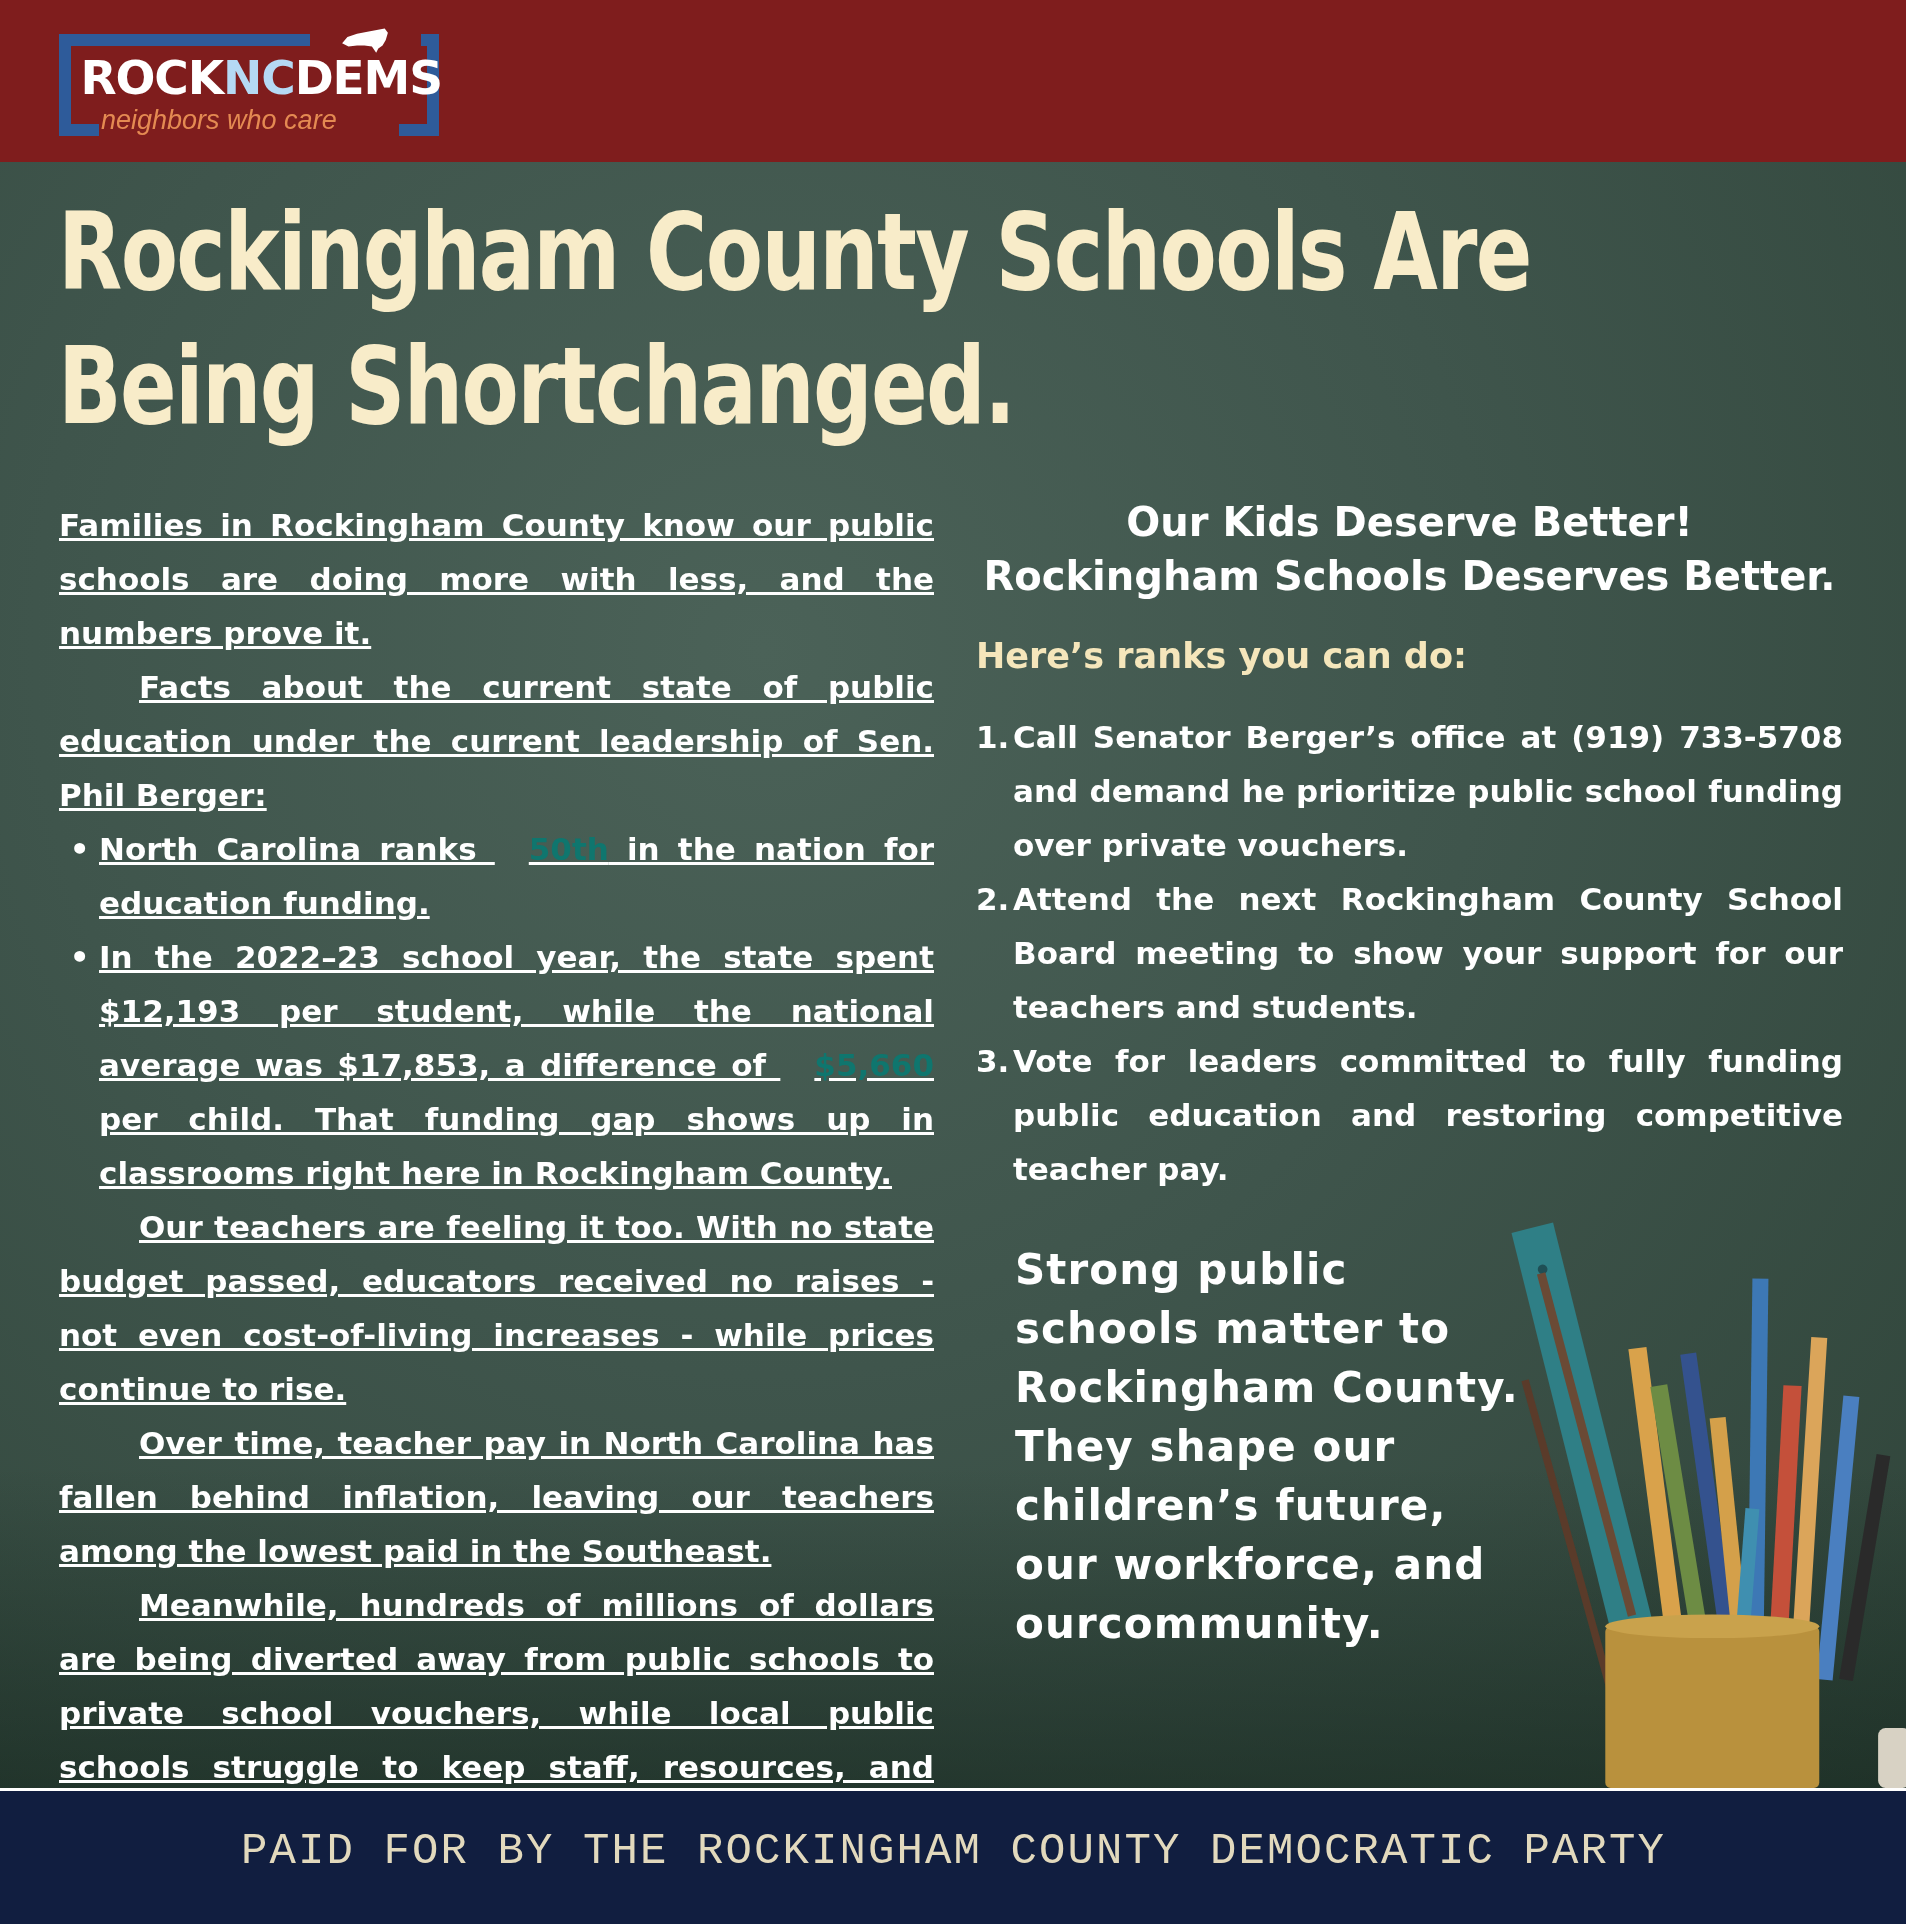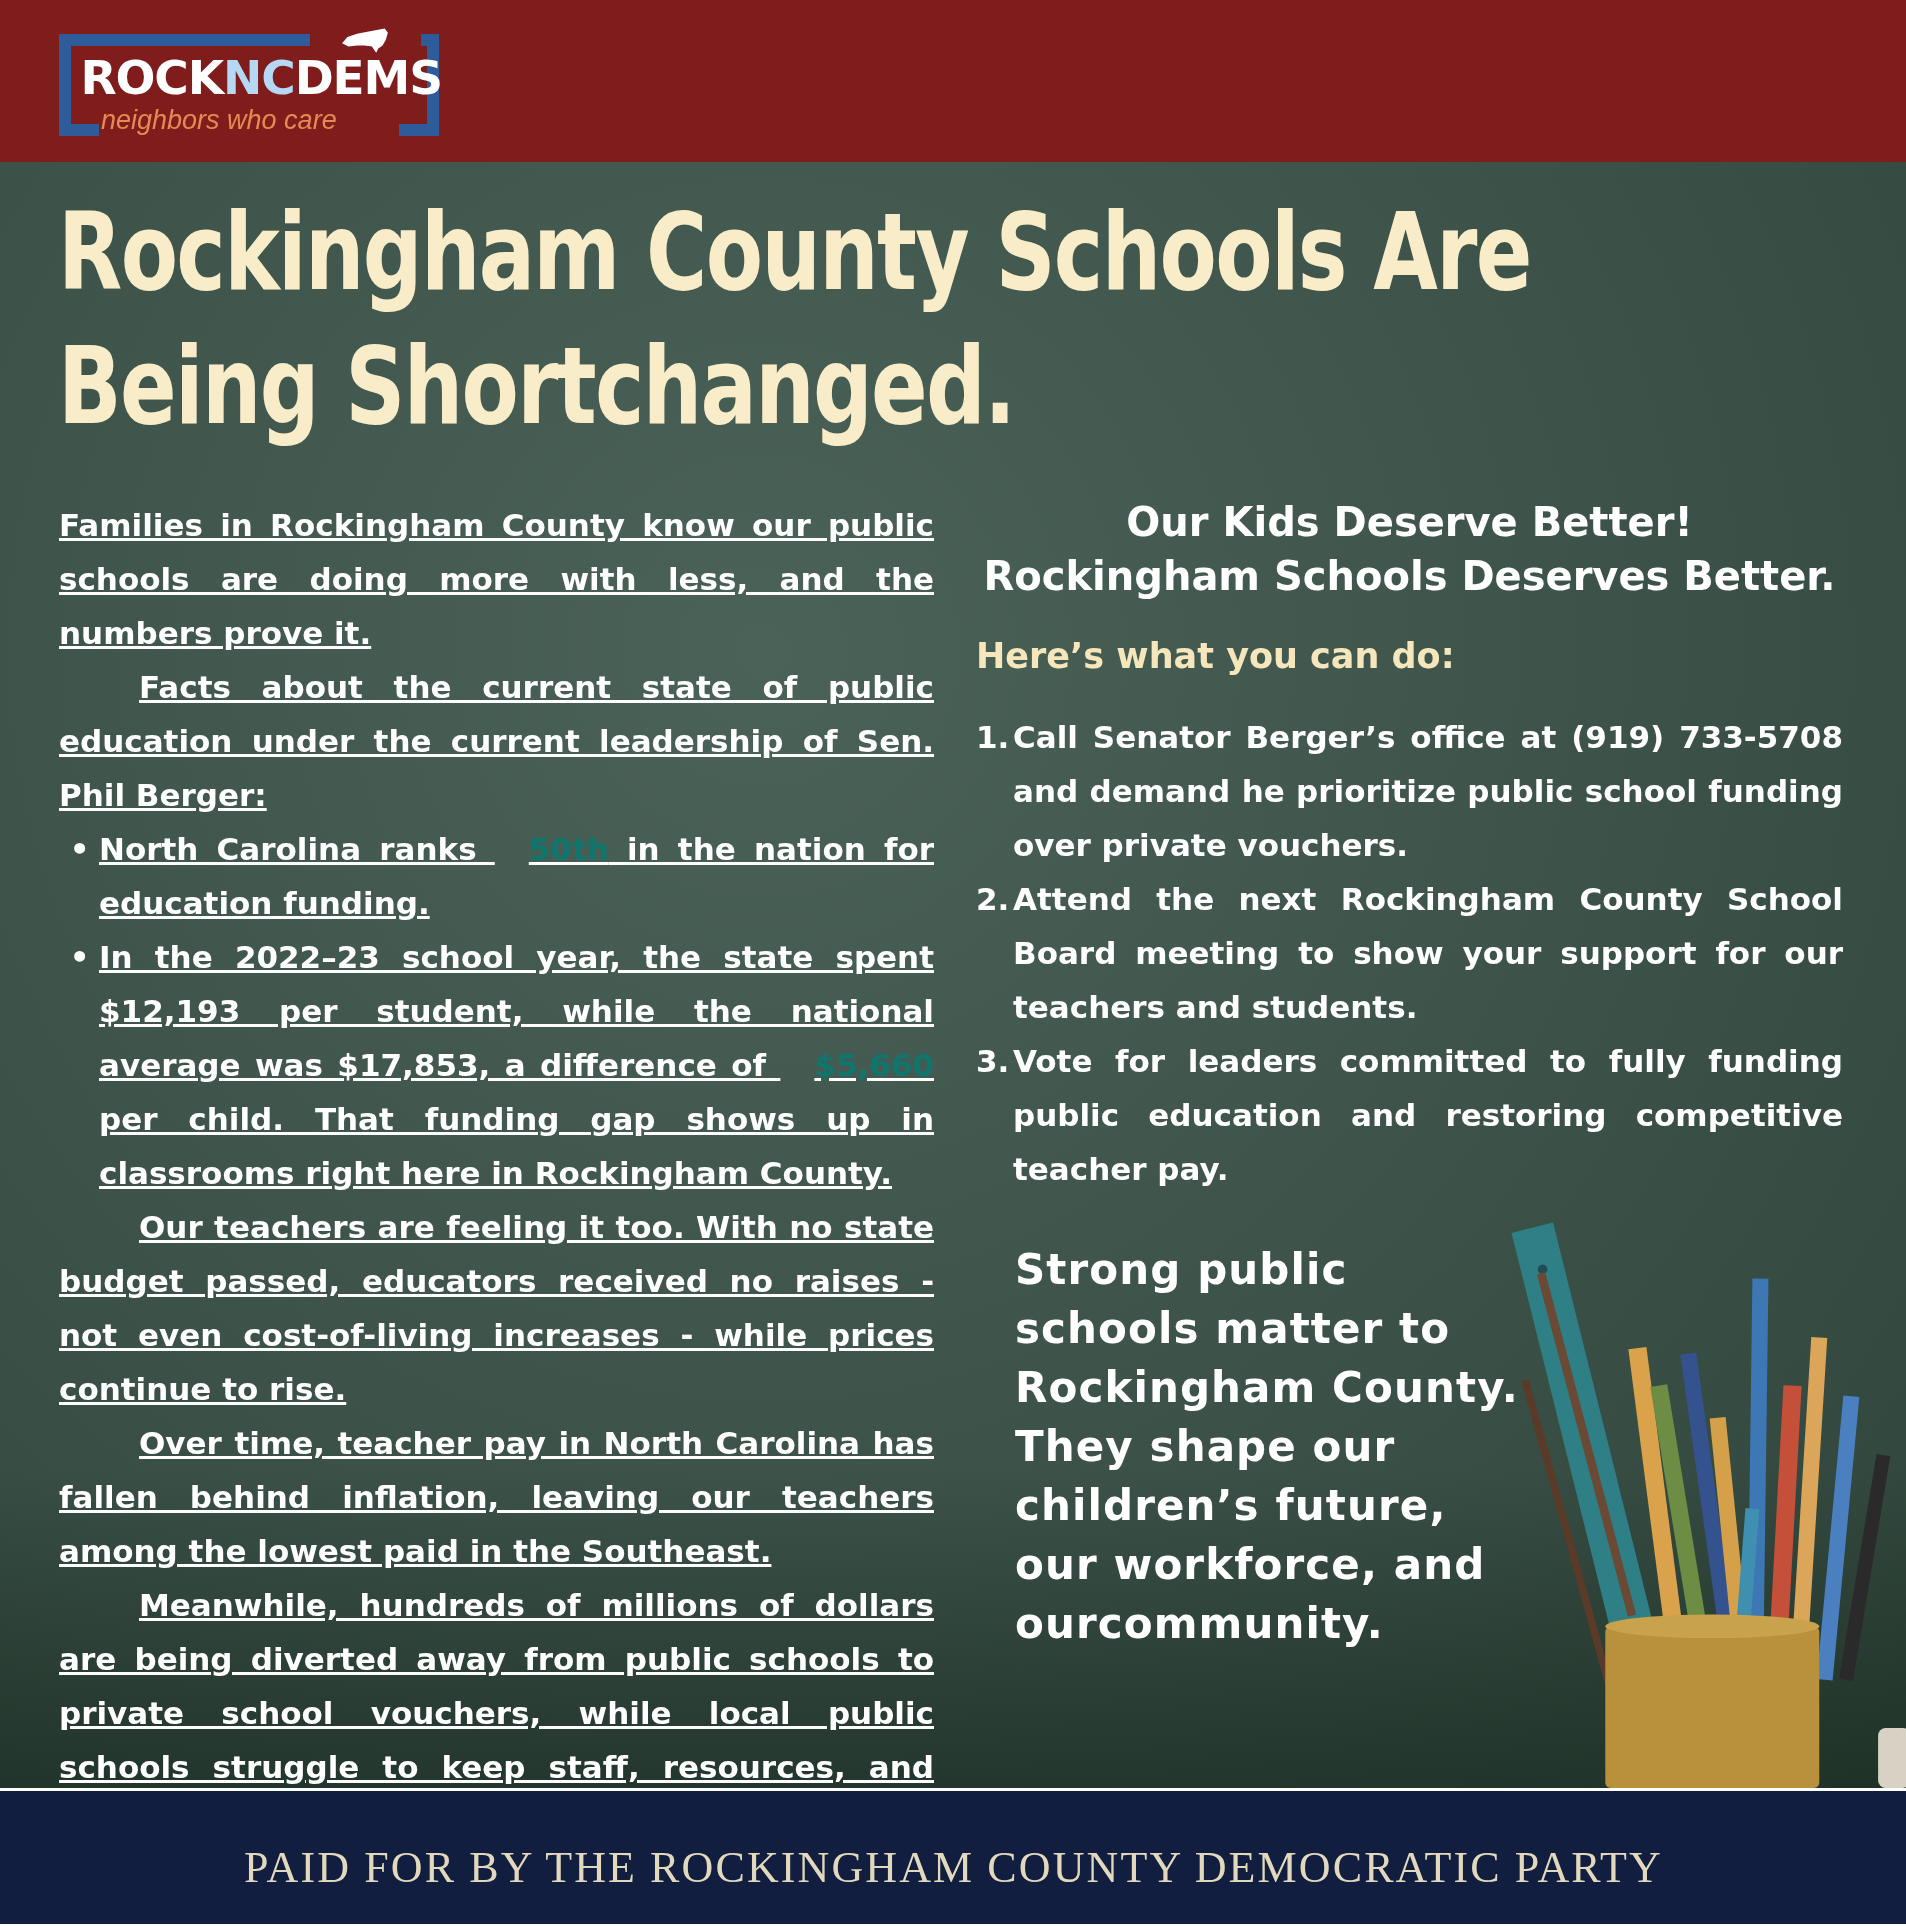--- a/index.html
+++ b/index.html
@@ -31,21 +31,21 @@
   .rh{text-align:center;font-size:40px;line-height:54px;}
   .todo{color:#f5e6bb;font-size:35px;line-height:54px;margin-top:26px;}
   .steps{margin-top:27px;font-size:31px;line-height:54px;}
   .step{position:relative;padding-left:37px;text-align:justify;}
   .step .num{position:absolute;left:0;top:0;}
   .strong{position:absolute;left:1015px;top:1240px;width:482px;color:#ffffff;font-family:"DejaVu Sans",sans-serif;font-weight:bold;font-size:42px;line-height:59px;letter-spacing:1.1px;}
   .strong div{white-space:nowrap;}
   .art{position:absolute;left:1509px;top:1209px;width:398px;height:579px;}
   .footer-line{position:absolute;left:0;top:1788px;width:1907px;height:2.7px;background:#ffffff;}
   .footer{position:absolute;left:0;top:1791px;width:1907px;height:133px;background:#111e40;}
-  .footer span{position:absolute;left:0;right:0;top:55px;text-align:center;color:#e2d9bd;font-family:Liberation Serif, serif;font-size:44px;letter-spacing:2.1px;line-height:1;}
+  .footer span{position:absolute;left:0;right:0;top:38px;text-align:center;color:#e2d9bd;font-family:Liberation Mono, monospace;font-size:44px;letter-spacing:2.1px;line-height:1;}
 </style>
 </head>
 <body>
 
 <div class="header">
   <div class="logo">
     <div class="br-top"></div>
     <div class="br-left"></div>
     <div class="br-bl"></div>
     <div class="br-right"></div>
@@ -76,21 +76,21 @@
     <span class="dot">•</span><span>In the 2022–23 school year, the state spent $12,193 per student, while the national average was $17,853, a difference of </span><span class="hl">$5,660</span><span> per child. That funding gap shows up in classrooms right here in Rockingham County.</span>
   </p>
   <p class="indent">Our teachers are feeling it too. With no state budget passed, educators received no raises - not even cost-of-living increases - while prices continue to rise.</p>
   <p class="indent">Over time, teacher pay in North Carolina has fallen behind inflation, leaving our teachers among the lowest paid in the Southeast.</p>
   <p class="indent">Meanwhile, hundreds of millions of dollars are being diverted away from public schools to private school vouchers, while local public schools struggle to keep staff, resources, and programs in place.</p>
 </div>
 
 <div class="col right">
   <div class="rh">Our Kids Deserve Better!</div>
   <div class="rh">Rockingham Schools Deserves Better.</div>
-  <div class="todo">Here’s what you can do:</div>
+  <div class="todo">Here’s ranks you can do:</div>
   <div class="steps">
     <div class="step">
       <span class="num">1.</span>
       <span>Call Senator Berger’s office at (919) 733-5708 and demand he prioritize public school funding over private vouchers.</span>
     </div>
     <div class="step">
       <span class="num">2.</span>
       <span>Attend the next Rockingham County School Board meeting to show your support for our teachers and students.</span>
     </div>
     <div class="step">

